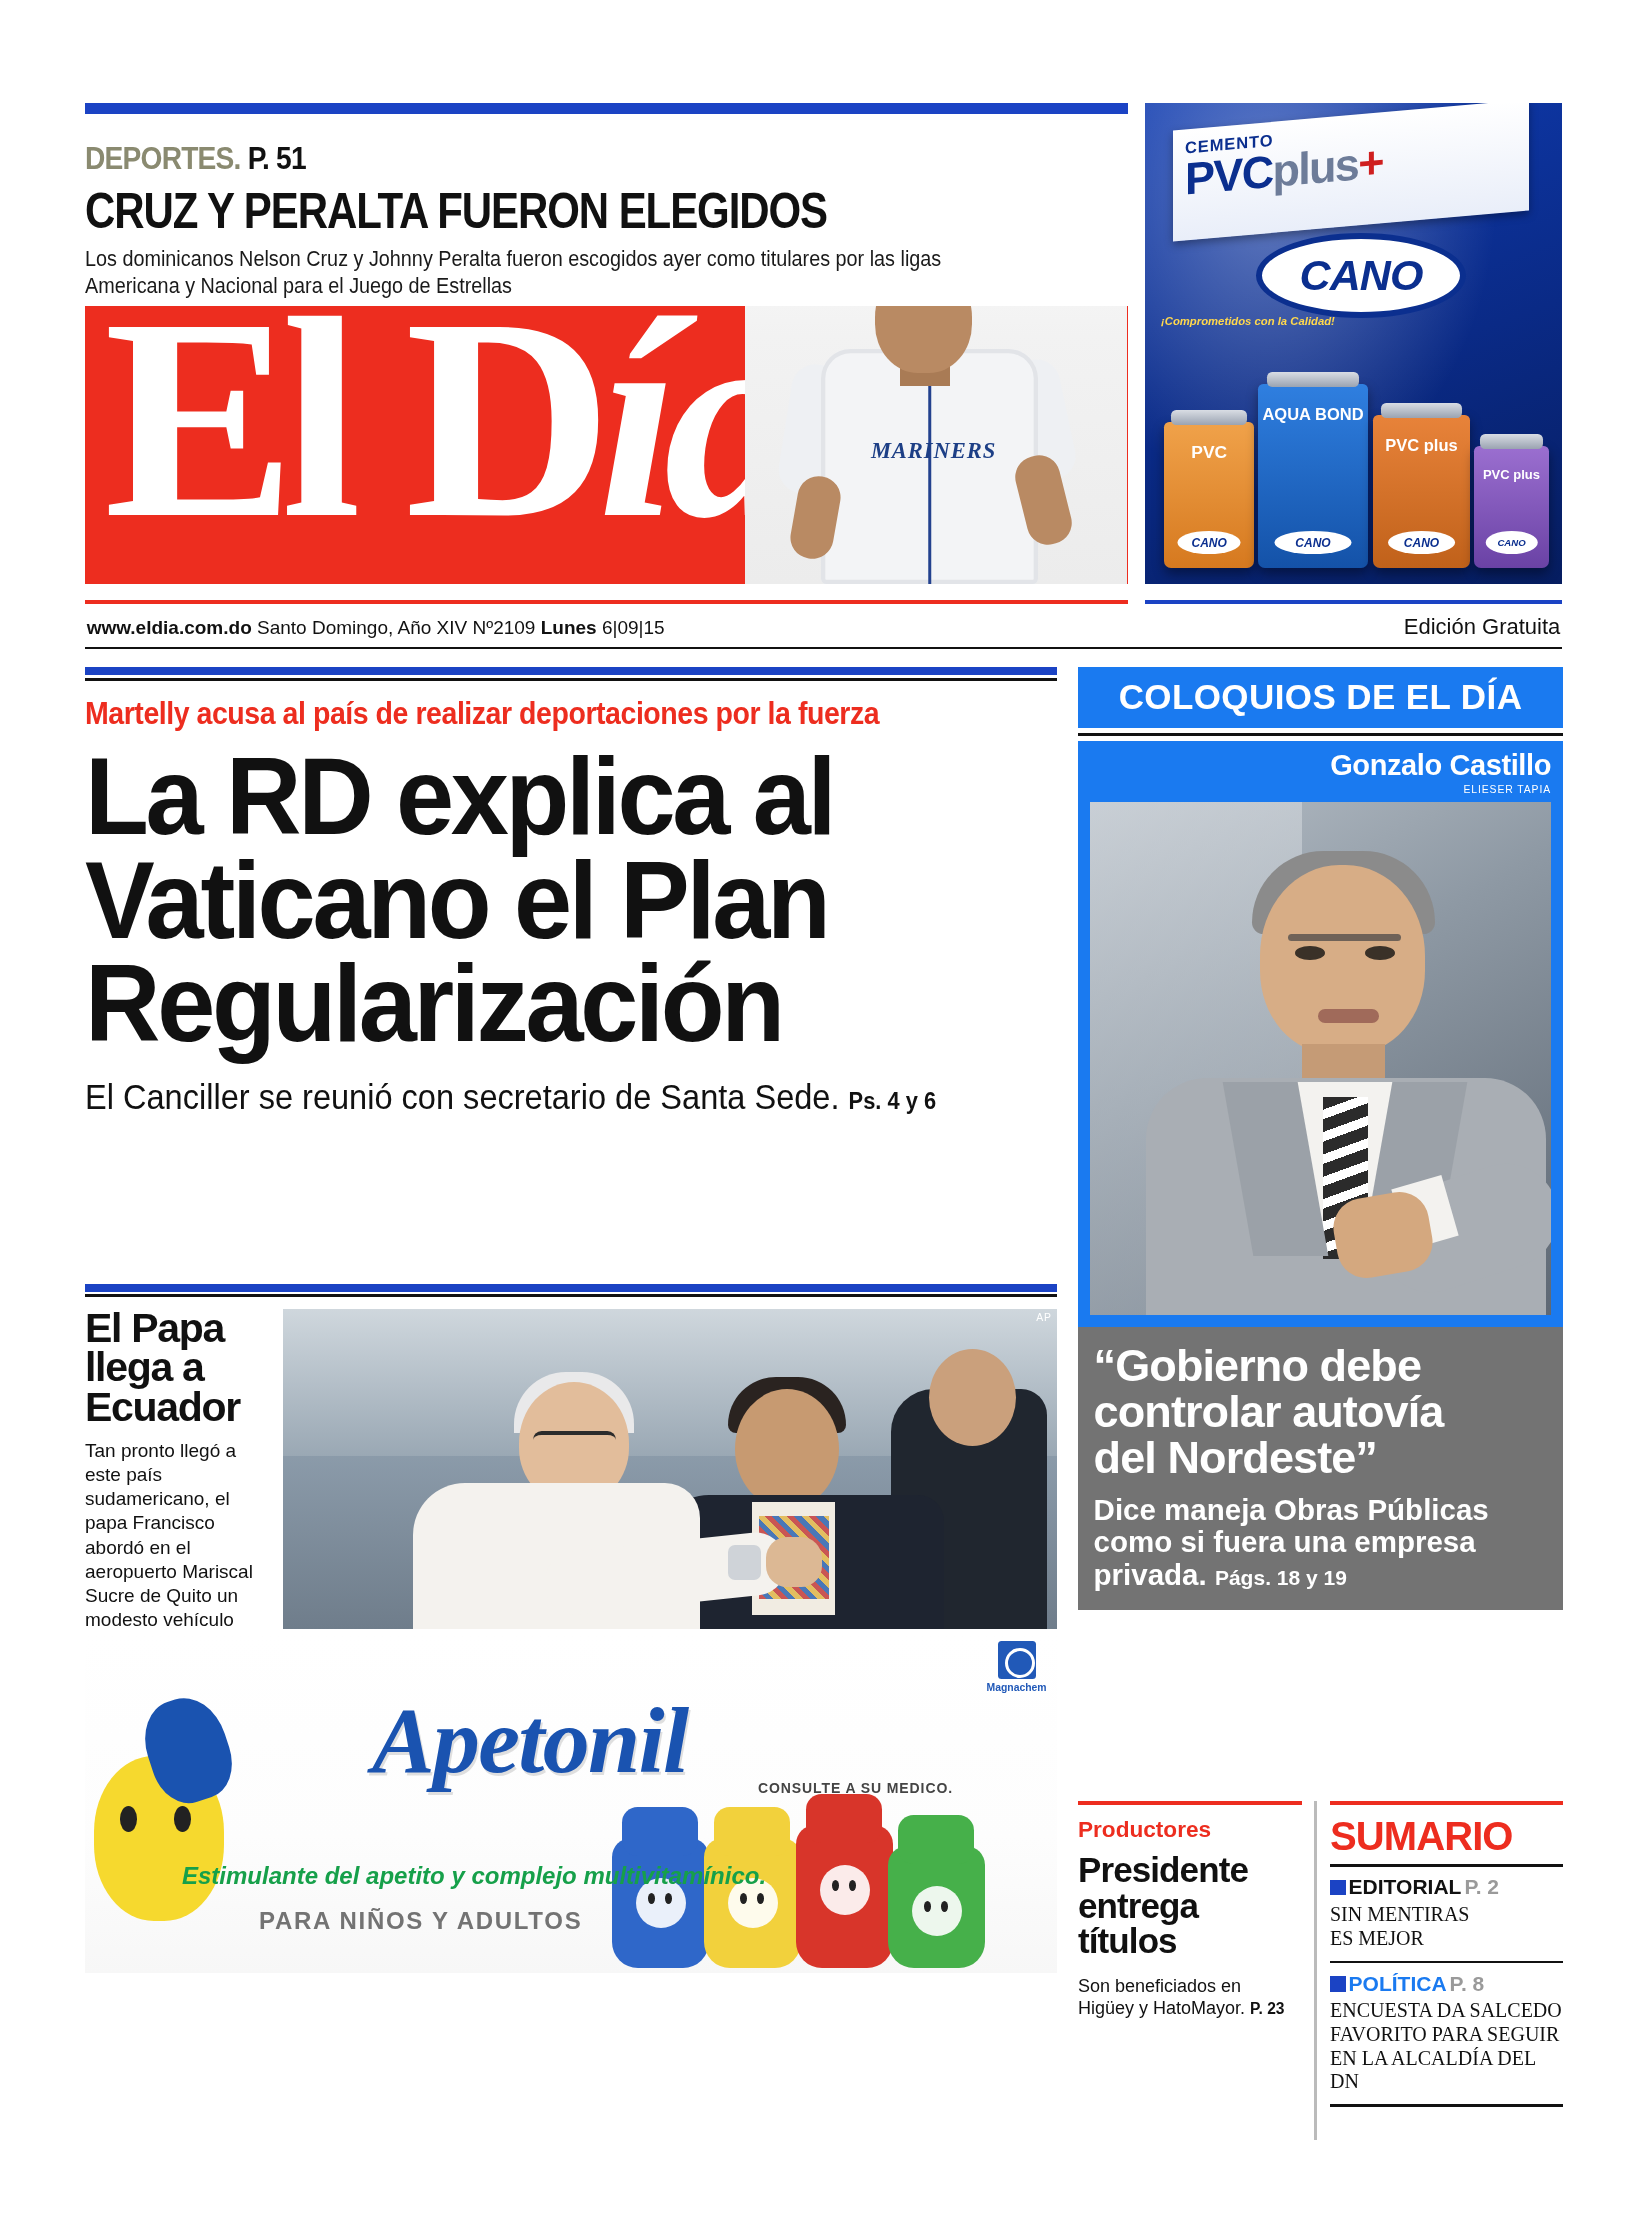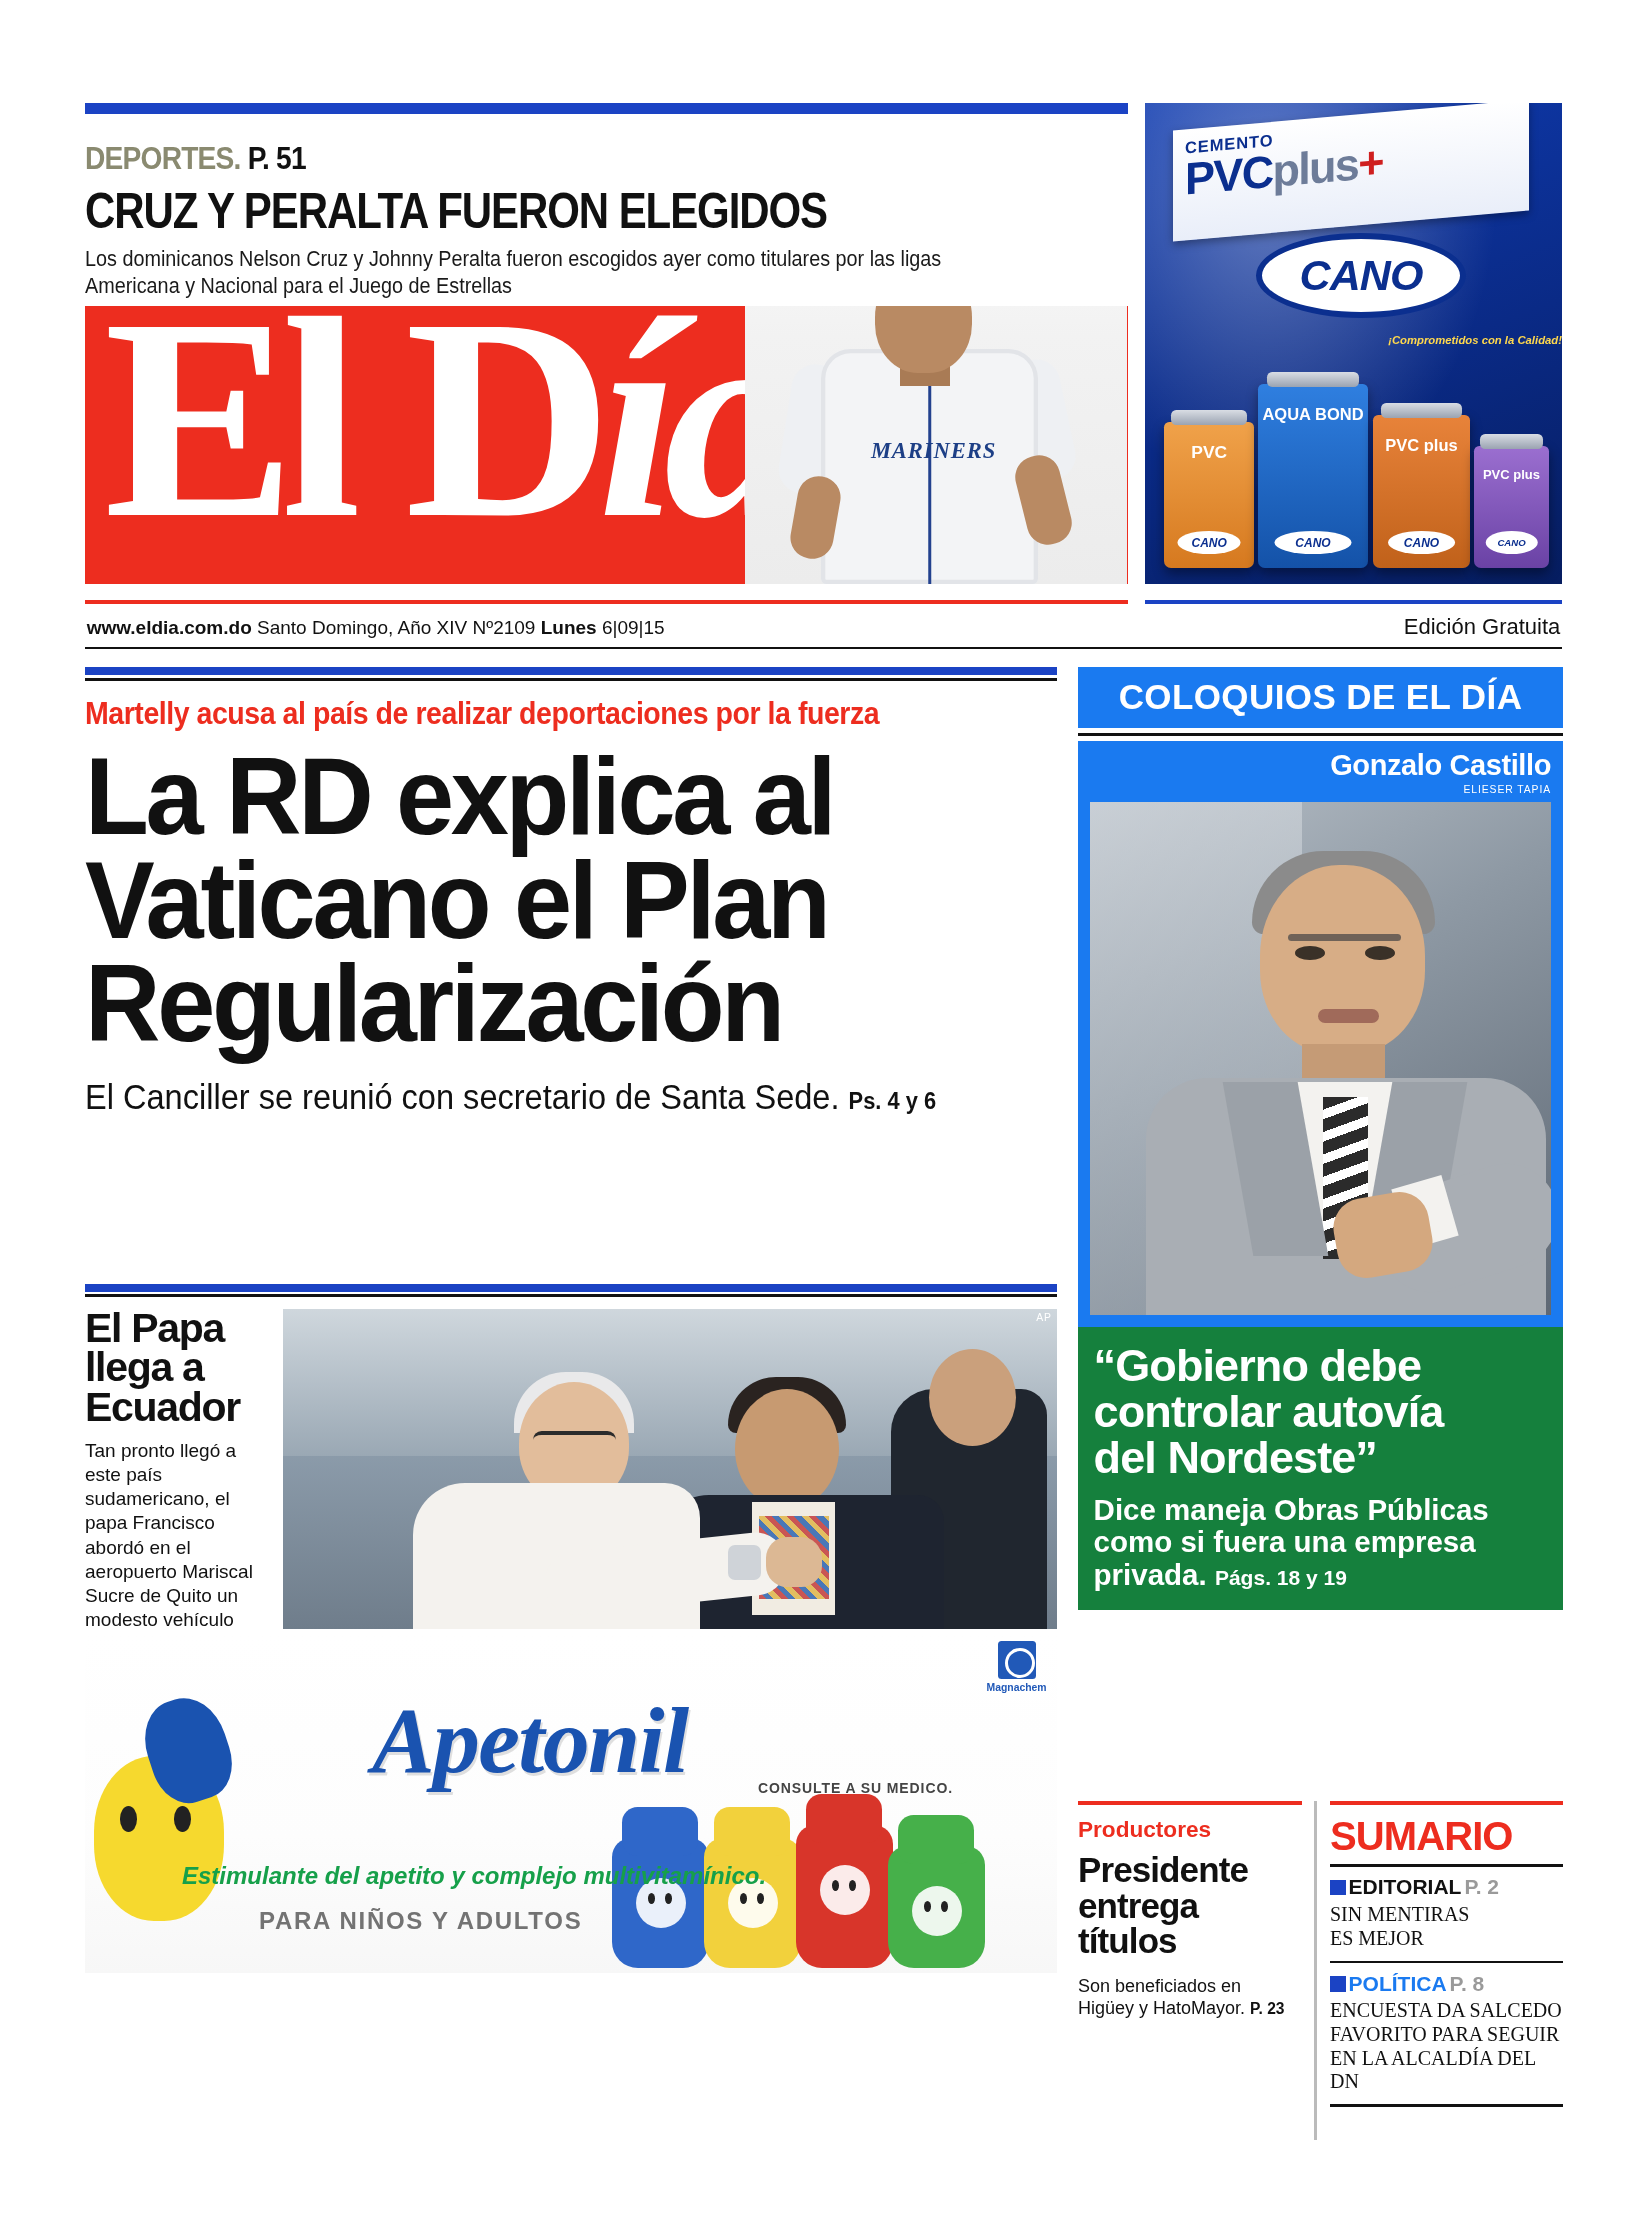--- a/index.html
+++ b/index.html
@@ -58,21 +58,21 @@
         background:linear-gradient(180deg,#ffffff,#e9eef9);transform:skewY(-5deg);
         box-shadow:0 3.5px 8.7px rgba(0,0,0,.35);}
   .pvc-box-in{position:absolute;left:12px;top:8.7px;right:12px;bottom:8.7px;}
   .pvc-cemento{font-size:16.5px;font-weight:bold;color:#0b2f8f;letter-spacing:0.9px;}
   .pvc-word{font-size:45px;font-weight:bold;color:#0b2f8f;line-height:.96;letter-spacing:-1.7px;}
   .pvc-word .lite{color:#6d7c99;font-weight:bold;}
   .pvc-word .plus{color:#cf1f1f;}
   .cano-oval{position:absolute;left:111px;top:130px;width:198px;height:73px;border-radius:50%;
         background:#fff;border:6px solid #0b2f8f;display:flex;align-items:center;justify-content:center;}
   .cano-oval span{color:#0b2f8f;font-size:43px;font-weight:bold;letter-spacing:-0.9px;font-style:italic;}
-  .cano-slogan{position:absolute;left:16px;right:0;top:212px;text-align:right;color:#ffd84d;font-size:11.3px;font-style:italic;font-weight:bold;margin-top:19px;}
+  .cano-slogan{position:absolute;left:16px;right:0;top:212px;text-align:left;color:#ffd84d;font-size:11.3px;font-style:italic;font-weight:bold;}
   .cans{position:absolute;left:14px;top:235px;width:391px;height:235px;}
   .can{position:absolute;bottom:5.2px;border-radius:5.2px 5.2px 7px 7px;box-shadow:0 5.2px 12px rgba(0,0,0,.4);}
   .can .lid{position:absolute;left:8%;top:-12px;width:84%;height:15.6px;border-radius:5.2px;background:linear-gradient(180deg,#d9dde4,#9aa3b1);}
   .can .lbl{position:absolute;left:0;right:0;top:22.6px;text-align:center;color:#fff;font-weight:bold;line-height:1.02;}
   .can .mini-oval{position:absolute;left:50%;transform:translateX(-50%);bottom:14px;width:70%;height:22.6px;border-radius:50%;
         background:#fff;display:flex;align-items:center;justify-content:center;color:#0b2f8f;font-weight:bold;font-size:12px;font-style:italic;}
   #can1{left:5.2px;width:90px;height:146px;background:linear-gradient(180deg,#f0a24a,#d6791f);}
   #can2{left:99px;width:110px;height:184px;background:linear-gradient(180deg,#2f7fe0,#1452a8);}
   #can3{left:214px;width:97px;height:153px;background:linear-gradient(180deg,#e8833a,#c0611a);}
   #can4{left:315px;width:75px;height:122px;background:linear-gradient(180deg,#9b6fd0,#6a42a5);}
@@ -180,21 +180,21 @@
   .gc-shirt{position:absolute;left:193px;top:280px;width:123px;height:156px;background:#f3f2ef;}
   .gc-tie{position:absolute;left:233px;top:295px;width:45px;height:162px;
         background:repeating-linear-gradient(160deg,#2b2b2b 0 12px,#ffffff 12px 21px);}
   .gc-lapel-l{position:absolute;left:148px;top:280px;width:75px;height:174px;background:#9ba1a8;transform:skewX(10deg);}
   .gc-lapel-r{position:absolute;left:287px;top:280px;width:75px;height:174px;background:#9ba1a8;transform:skewX(-10deg);}
   .gc-arm{position:absolute;left:287px;top:374px;width:183px;height:104px;background:#a9aeb4;border-radius:52px;transform:rotate(-18deg);}
   .gc-hand{position:absolute;left:245px;top:393px;width:96px;height:80px;background:#d4a87f;border-radius:29.5px;transform:rotate(-10deg);}
   .gc-cuff{position:absolute;left:309px;top:379px;width:52px;height:63px;background:#f3f2ef;transform:rotate(-16deg);}
   .gc-watch{position:absolute;left:299px;top:408px;width:37px;height:31px;background:#3b3b3b;border-radius:7px;}
 
-  .quotebox{background:#15803d;color:#fff;padding:15.6px 15.6px 19px 15.6px;}
+  .quotebox{background:#737373;color:#fff;padding:15.6px 15.6px 19px 15.6px;}
   .quote-main{font-size:45px;line-height:1.03;font-weight:bold;letter-spacing:-0.9px;}
   .quote-sub{margin-top:12px;font-size:29.5px;line-height:1.1;font-weight:bold;}
   .quote-sub .pgs{font-size:21px;}
 
   
   .prodcol{position:absolute;left:1078px;top:1801px;width:224px;}
   .prod-rule{height:4.3px;background:#ed2d1f;}
   .prod-kicker{margin-top:12px;font-size:22.6px;font-weight:bold;color:#ed2d1f;}
   .prod-head{margin-top:8.7px;font-size:35px;line-height:1.02;font-weight:bold;letter-spacing:-0.9px;color:#111;}
   .prod-body{margin-top:15.6px;font-size:18px;line-height:1.25;color:#111;}

